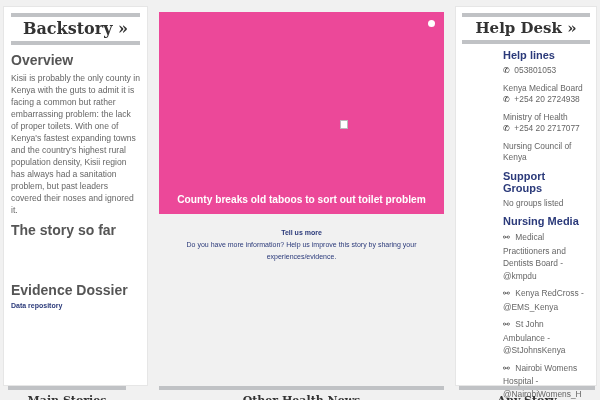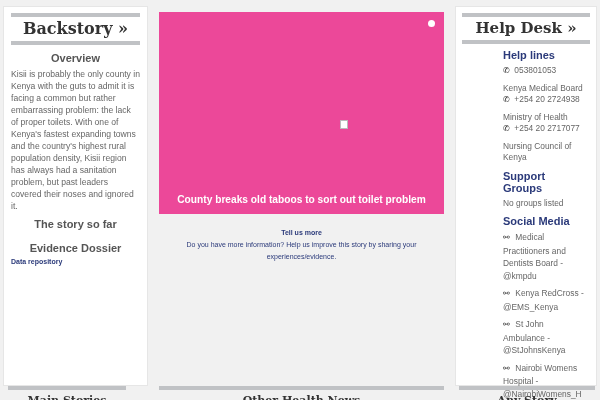--- a/index.html
+++ b/index.html
@@ -17,23 +17,22 @@
     .bar { height: 4px; background: #c0c2c5; }
     .panel-title {
       font-family: "DejaVu Serif", serif;
       font-weight: bold; font-size: 16px; color: #333;
       text-align: center; padding: 2px 0 3px;
     }
     .left { left: 3px; top: 6px; width: 145px; height: 380px; }
     .left .inner { padding: 0 7px; }
     .left .bar { margin: 6px 7px 0; }
     .h3 {
-      font-size: 11px; font-weight: bold; color: #555;
+      font-size: 14px; font-weight: bold; color: #555;
       margin: 7px 0 4px;
-      text-align: center;
     }
     .body-text { font-size: 8.6px; line-height: 12px; color: #666; }
     .link-small { font-size: 7px; color: #2b3a7a; font-weight: bold; display:block; }
 
     .video {
       position: absolute; left: 159px; top: 12px; width: 285px; height: 202px;
       background: #ec4899;
     }
     .video .dot {
       position: absolute; right: 9px; top: 8px; width: 7px; height: 7px;
@@ -82,21 +81,21 @@
 <div class="page">
 
   <div class="panel left">
     <div class="bar"></div>
     <div class="panel-title">Backstory »</div>
     <div class="bar" style="margin-top:0"></div>
     <div class="inner">
       <div class="h3">Overview</div>
       <div class="body-text">Kisii is probably the only county in Kenya with the guts to admit it is facing a common but rather embarrassing problem: the lack of proper toilets. With one of Kenya's fastest expanding towns and the country's highest rural population density, Kisii region has always had a sanitation problem, but past leaders covered their noses and ignored it.</div>
       <div class="h3" style="margin-top:6px">The story so far</div>
-      <div class="h3" style="margin-top:12px">Evidence Dossier</div>
+      <div class="h3" style="margin-top:44px">Evidence Dossier</div>
       <a class="link-small">Data repository</a>
     </div>
   </div>
 
   <div class="video">
     <div class="dot"></div>
     <div class="broken-wrap">
         <div class="broken"></div>
       </div>
     <div class="caption">County breaks old taboos to sort out toilet problem</div>
@@ -125,21 +124,21 @@
         <div>Ministry of Health</div>
         <div><span class="phone-icon">✆</span> <span>+254 20 2717077</span></div>
       </div>
       <div class="help-item">
         <div>Nursing Council of Kenya</div>
       </div>
 
       <div class="h4">Support Groups</div>
       <div class="help-item">No groups listed</div>
 
-      <div class="h4">Social Media</div>
+      <div class="h4">Nursing Media</div>
       <div class="social-item">
         <span class="link-icon">⚯</span>
         <span>Medical Practitioners and Dentists Board - @kmpdu</span>
       </div>
       <div class="social-item">
         <span class="link-icon">⚯</span>
         <span>Kenya RedCross - @EMS_Kenya</span>
       </div>
       <div class="social-item">
         <span class="link-icon">⚯</span>

